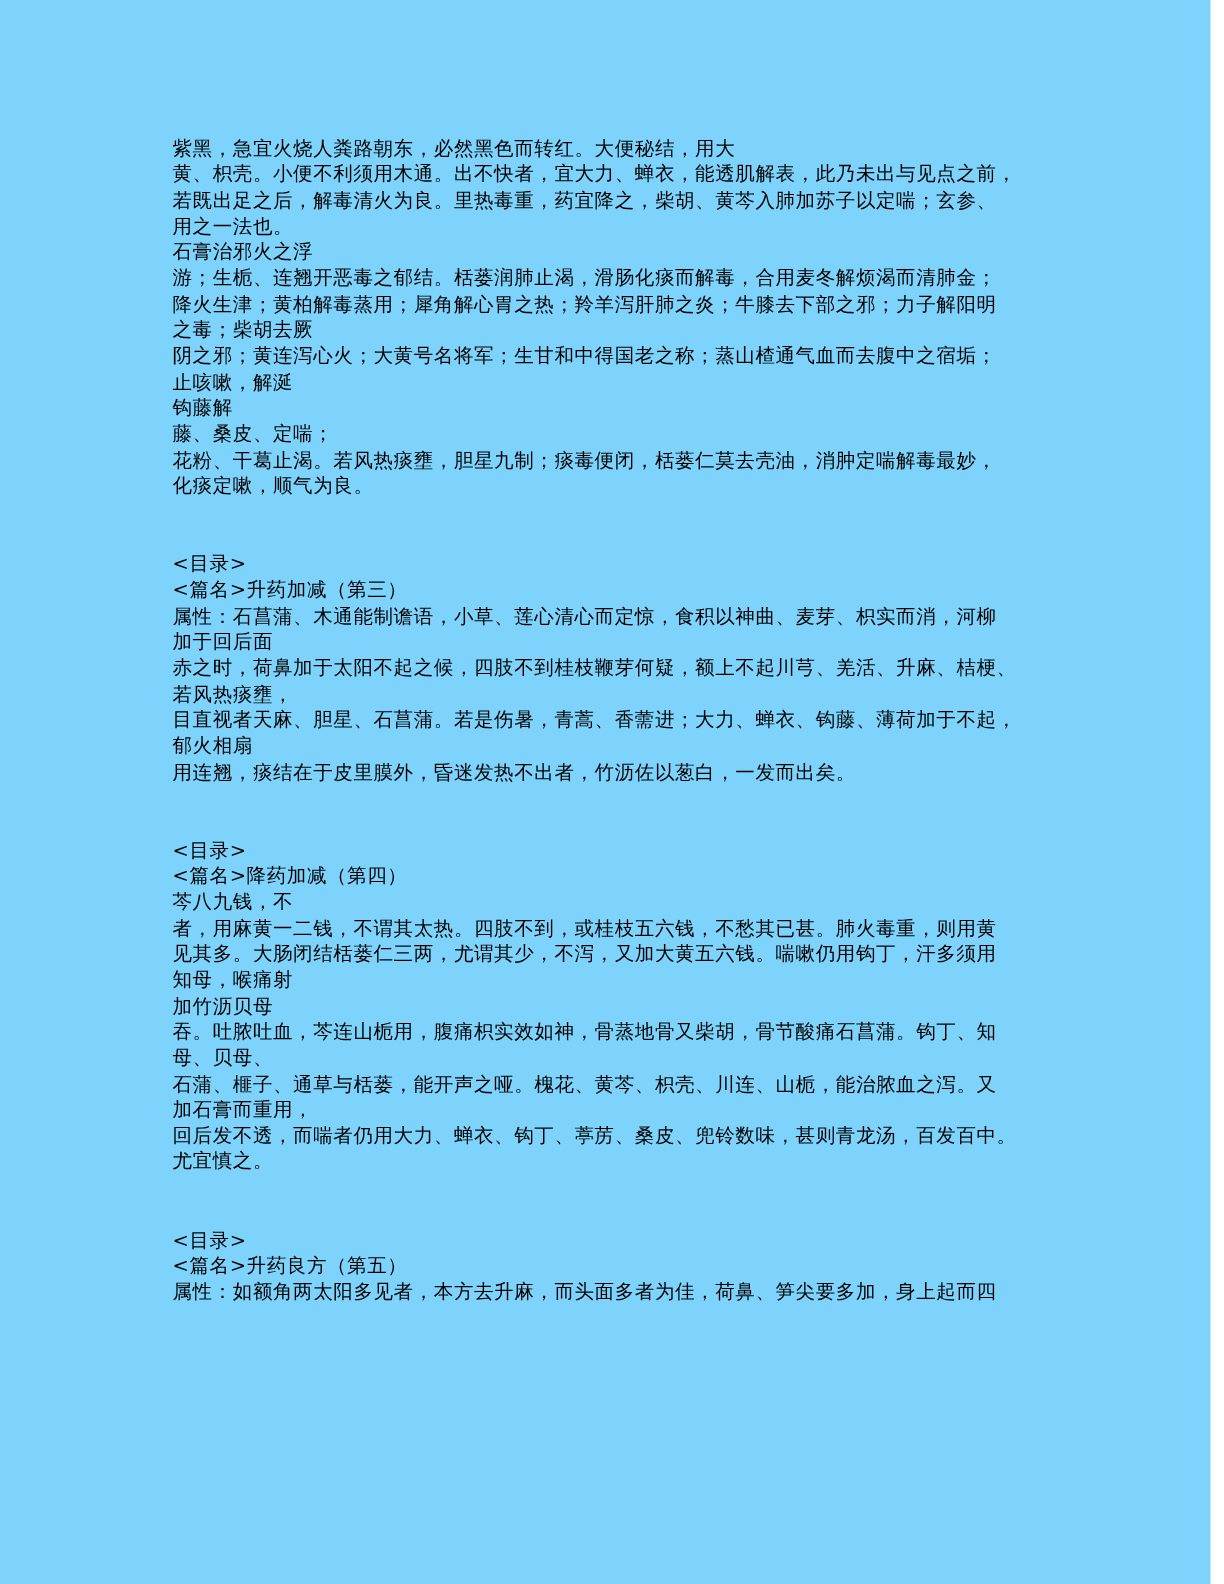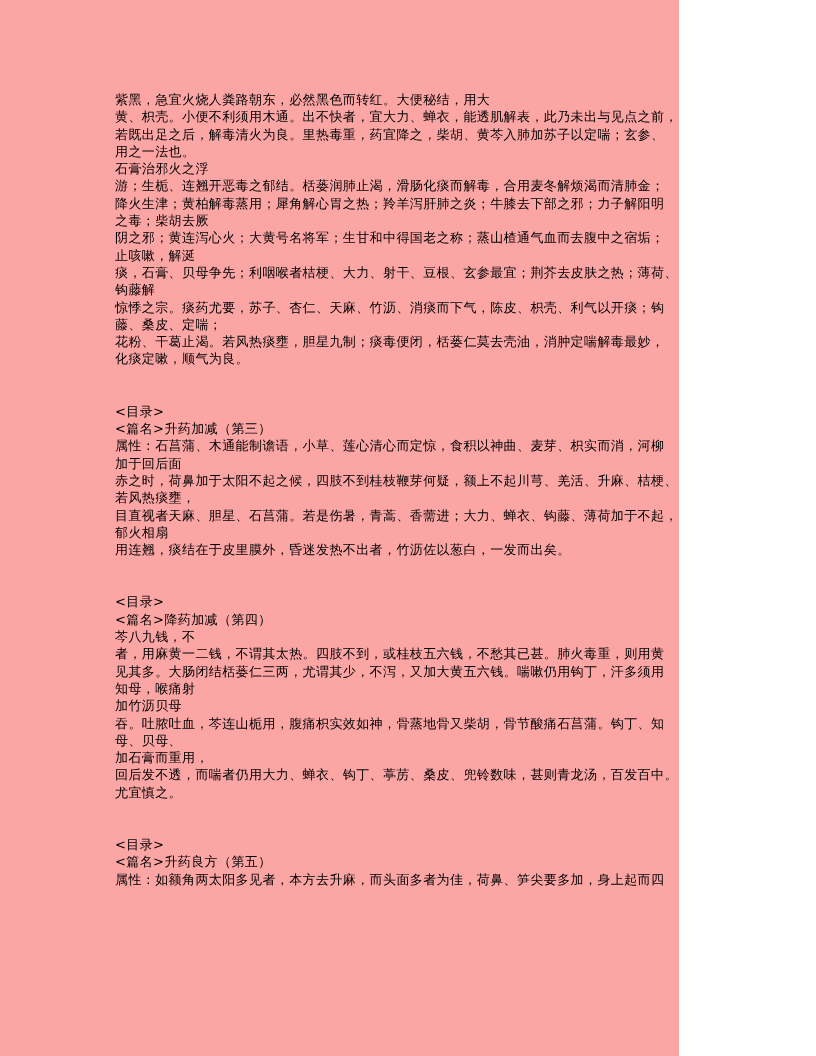--- a/index.html
+++ b/index.html
@@ -6,23 +6,23 @@
     margin: 0;
     padding: 0;
     background: #ffffff;
   }
   body {
     width: 816px;
     height: 1056px;
   }
   .page {
     position: relative;
-    width: 679px;
+    width: 807px;
     height: 1056px;
-    background: #fca5a5;
+    background: #7dd3fc;
     overflow: hidden;
   }
   .content {
     position: absolute;
     left: 115px;
     top: 91px;
     right: 36px;
     color: #000000;
     font-family: "DejaVu Serif", "Liberation Serif", serif;
     font-size: 13px;
@@ -48,23 +48,21 @@
       <div class="line">紫黑，急宜火烧人粪路朝东，必然黑色而转红。大便秘结，用大</div>
       <div class="line">黄、枳壳。小便不利须用木通。出不快者，宜大力、蝉衣，能透肌解表，此乃未出与见点之前，</div>
       <div class="line">若既出足之后，解毒清火为良。里热毒重，药宜降之，柴胡、黄芩入肺加苏子以定喘；玄参、</div>
       <div class="line">用之一法也。</div>
       <div class="line">石膏治邪火之浮</div>
       <div class="line">游；生栀、连翘开恶毒之郁结。栝蒌润肺止渴，滑肠化痰而解毒，合用麦冬解烦渴而清肺金；</div>
       <div class="line">降火生津；黄柏解毒蒸用；犀角解心胃之热；羚羊泻肝肺之炎；牛膝去下部之邪；力子解阳明</div>
       <div class="line">之毒；柴胡去厥</div>
       <div class="line">阴之邪；黄连泻心火；大黄号名将军；生甘和中得国老之称；蒸山楂通气血而去腹中之宿垢；</div>
       <div class="line">止咳嗽，解涎</div>
-      <div class="line">痰，石膏、贝母争先；利咽喉者桔梗、大力、射干、豆根、玄参最宜；荆芥去皮肤之热；薄荷、</div>
       <div class="line">钩藤解</div>
-      <div class="line">惊悸之宗。痰药尤要，苏子、杏仁、天麻、竹沥、消痰而下气，陈皮、枳壳、利气以开痰；钩</div>
       <div class="line">藤、桑皮、定喘；</div>
       <div class="line">花粉、干葛止渴。若风热痰壅，胆星九制；痰毒便闭，栝蒌仁莫去壳油，消肿定喘解毒最妙，</div>
       <div class="line">化痰定嗽，顺气为良。</div>
     </div>
 
     <div class="block">
       <div class="line">&lt;目录&gt;</div>
       <div class="line">&lt;篇名&gt;升药加减（第三）</div>
       <div class="line">属性：石菖蒲、木通能制谵语，小草、莲心清心而定惊，食积以神曲、麦芽、枳实而消，河柳</div>
       <div class="line">加于回后面</div>
@@ -78,20 +76,21 @@
     <div class="block">
       <div class="line">&lt;目录&gt;</div>
       <div class="line">&lt;篇名&gt;降药加减（第四）</div>
       <div class="line">芩八九钱，不</div>
       <div class="line">者，用麻黄一二钱，不谓其太热。四肢不到，或桂枝五六钱，不愁其已甚。肺火毒重，则用黄</div>
       <div class="line">见其多。大肠闭结栝蒌仁三两，尤谓其少，不泻，又加大黄五六钱。喘嗽仍用钩丁，汗多须用</div>
       <div class="line">知母，喉痛射</div>
       <div class="line">加竹沥贝母</div>
       <div class="line">吞。吐脓吐血，芩连山栀用，腹痛枳实效如神，骨蒸地骨又柴胡，骨节酸痛石菖蒲。钩丁、知</div>
       <div class="line">母、贝母、</div>
+      <div class="line">石蒲、榧子、通草与栝蒌，能开声之哑。槐花、黄芩、枳壳、川连、山栀，能治脓血之泻。又</div>
       <div class="line">加石膏而重用，</div>
       <div class="line">回后发不透，而喘者仍用大力、蝉衣、钩丁、葶苈、桑皮、兜铃数味，甚则青龙汤，百发百中。</div>
       <div class="line">尤宜慎之。</div>
     </div>
 
     <div class="block">
       <div class="line">&lt;目录&gt;</div>
       <div class="line">&lt;篇名&gt;升药良方（第五）</div>
       <div class="line">属性：如额角两太阳多见者，本方去升麻，而头面多者为佳，荷鼻、笋尖要多加，身上起而四</div>
     </div>

